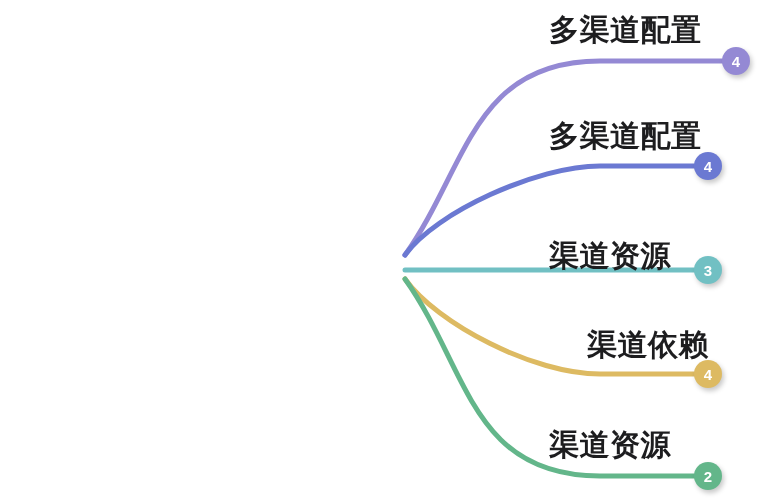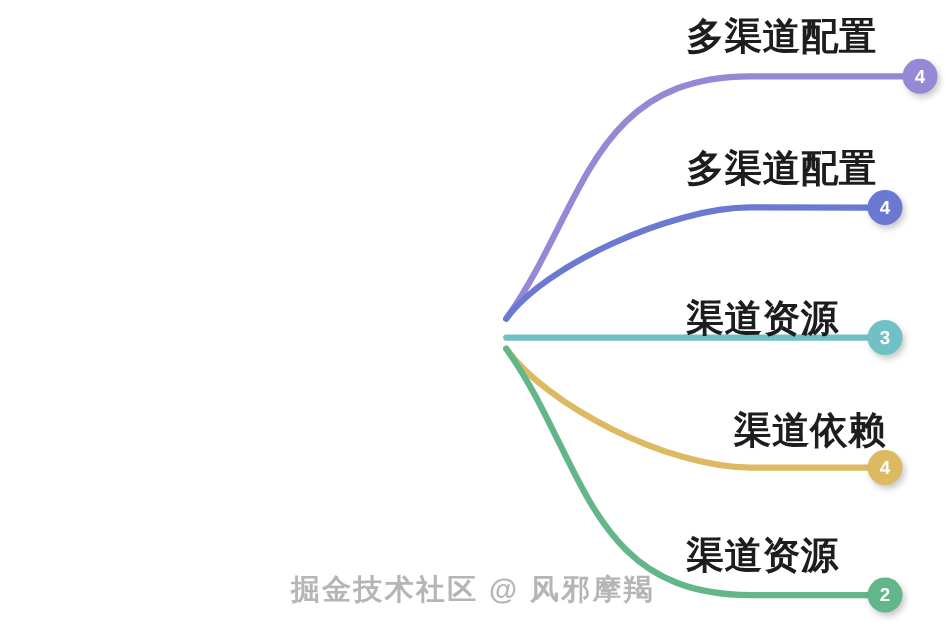--- a/index.html
+++ b/index.html
@@ -115,15 +115,14 @@
       <div class="branch-label" style="left: 549px; top: 121px;">多渠道配置</div>
       <div class="badge" style="left: 694px; top: 152px; background: rgb(107, 121, 210);">4</div>
       <div class="branch-label" style="left: 549px; top: 224px; margin-top: 17px;">渠道资源</div>
       <div class="badge" style="left: 694px; top: 256px; background: rgb(113, 192, 195);">3</div>
       <div class="branch-label" style="left: 549px; top: 330px; margin-left: 38px;">渠道依赖</div>
       <div class="badge" style="left: 694px; top: 360px; background: rgb(221, 186, 98);">4</div>
       <div class="branch-label" style="left: 549px; top: 430px;">渠道资源</div>
       <div class="badge" style="left: 694px; top: 462px; background: rgb(99, 182, 138);">2</div>
     </div>
 
-  <div id="watermark">掘金技术社区 @ 风邪摩羯</div>
 
 </div>
 
 </body></html>

